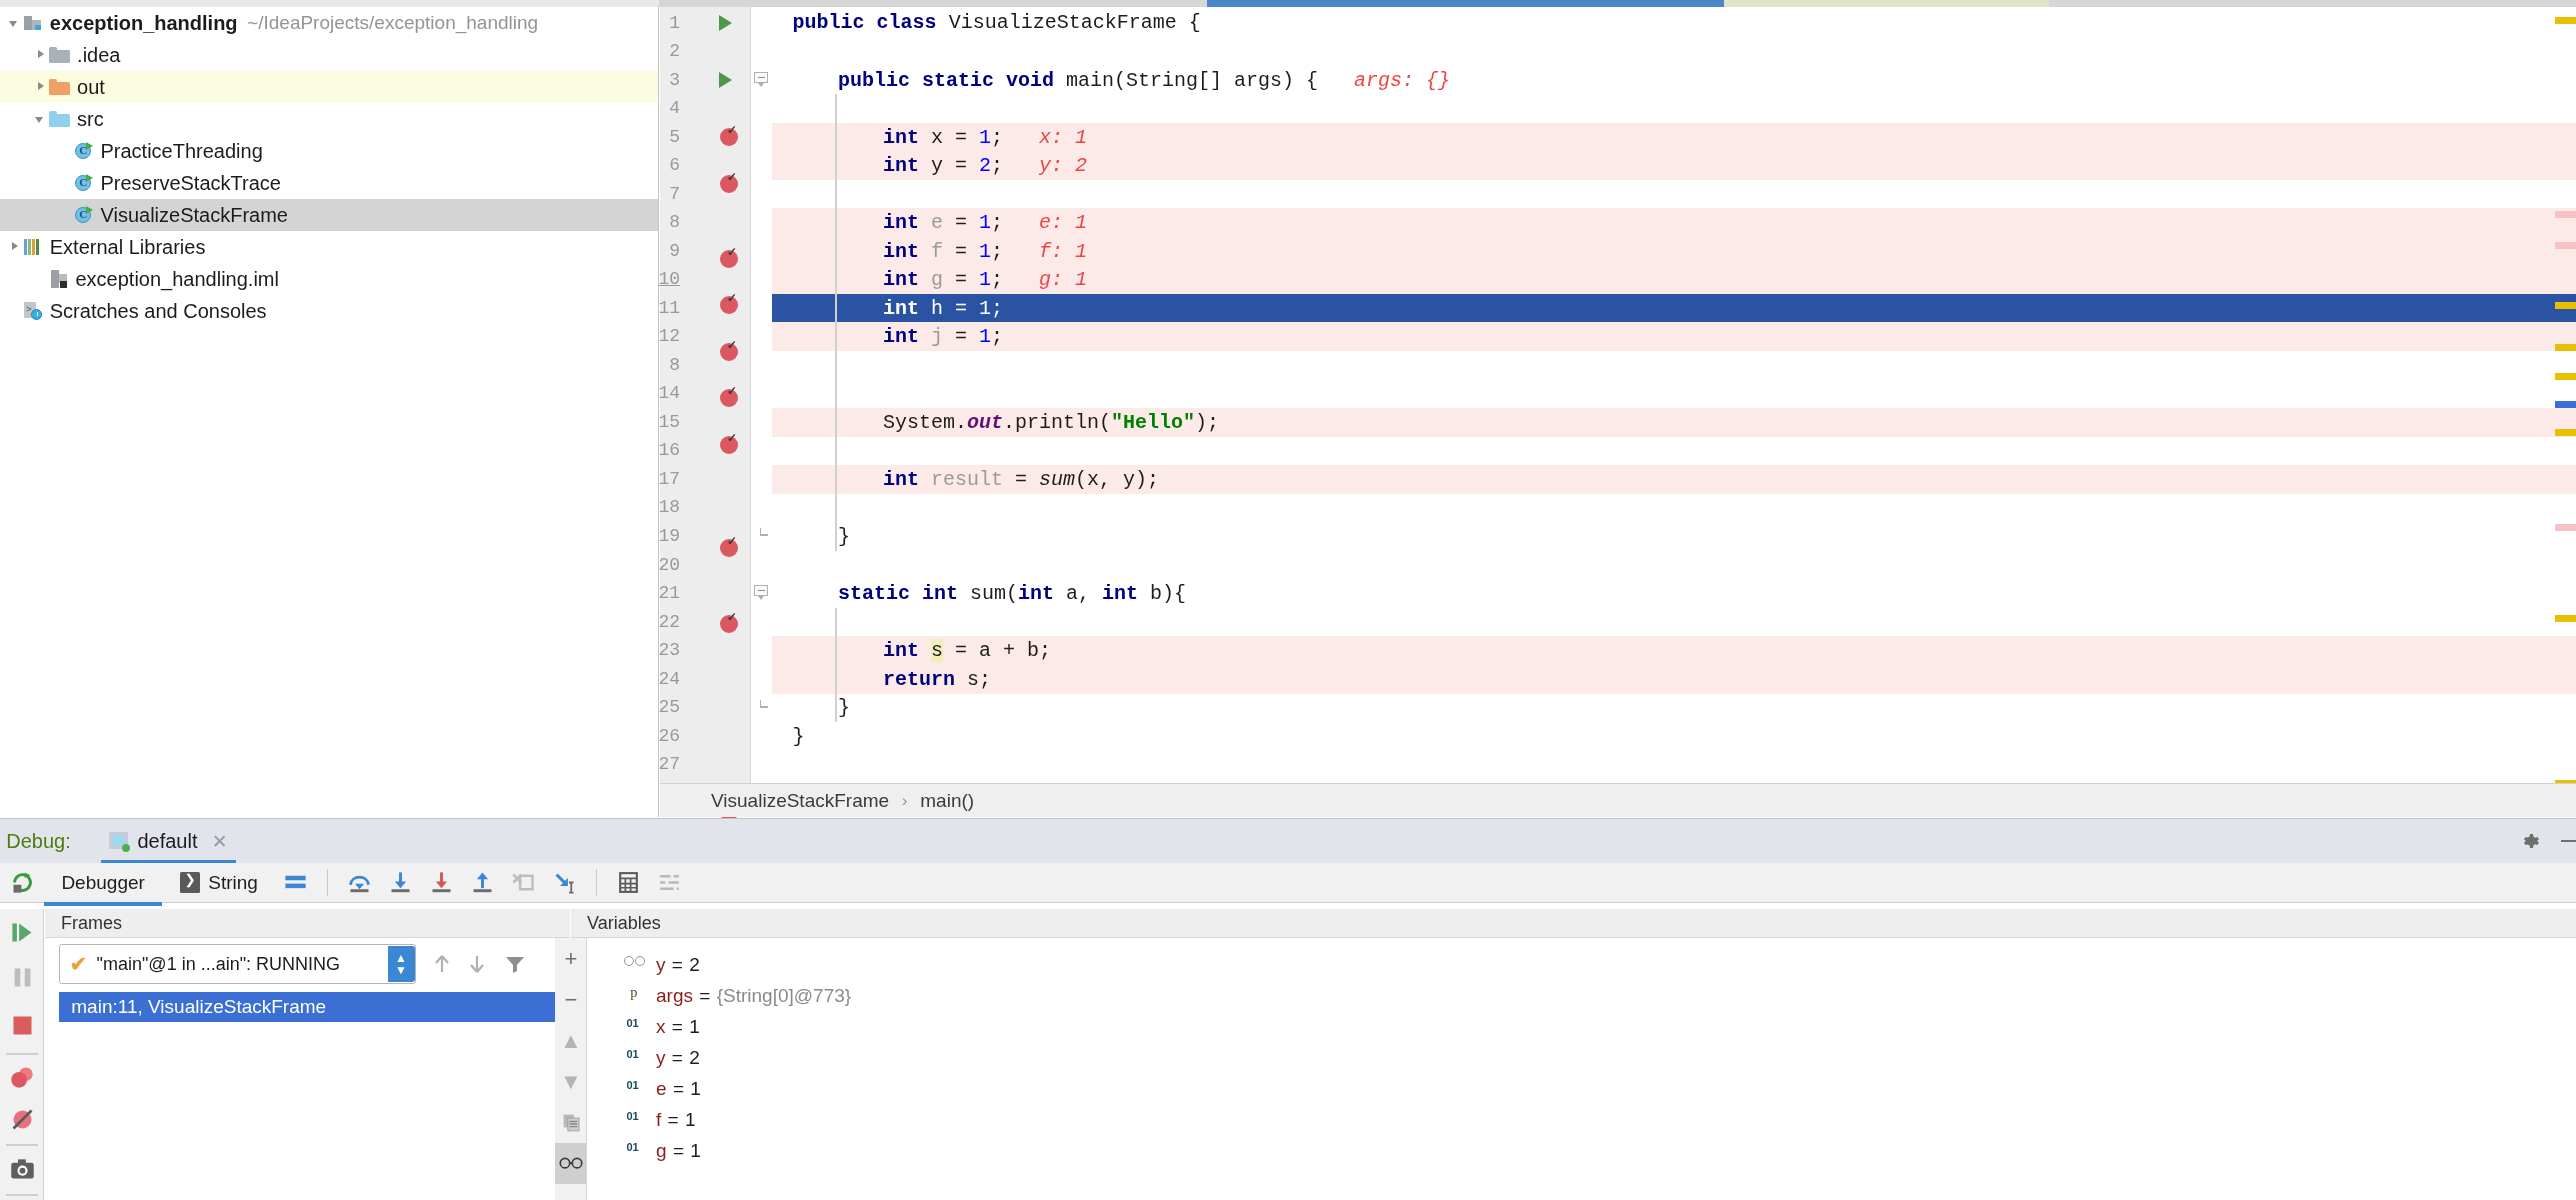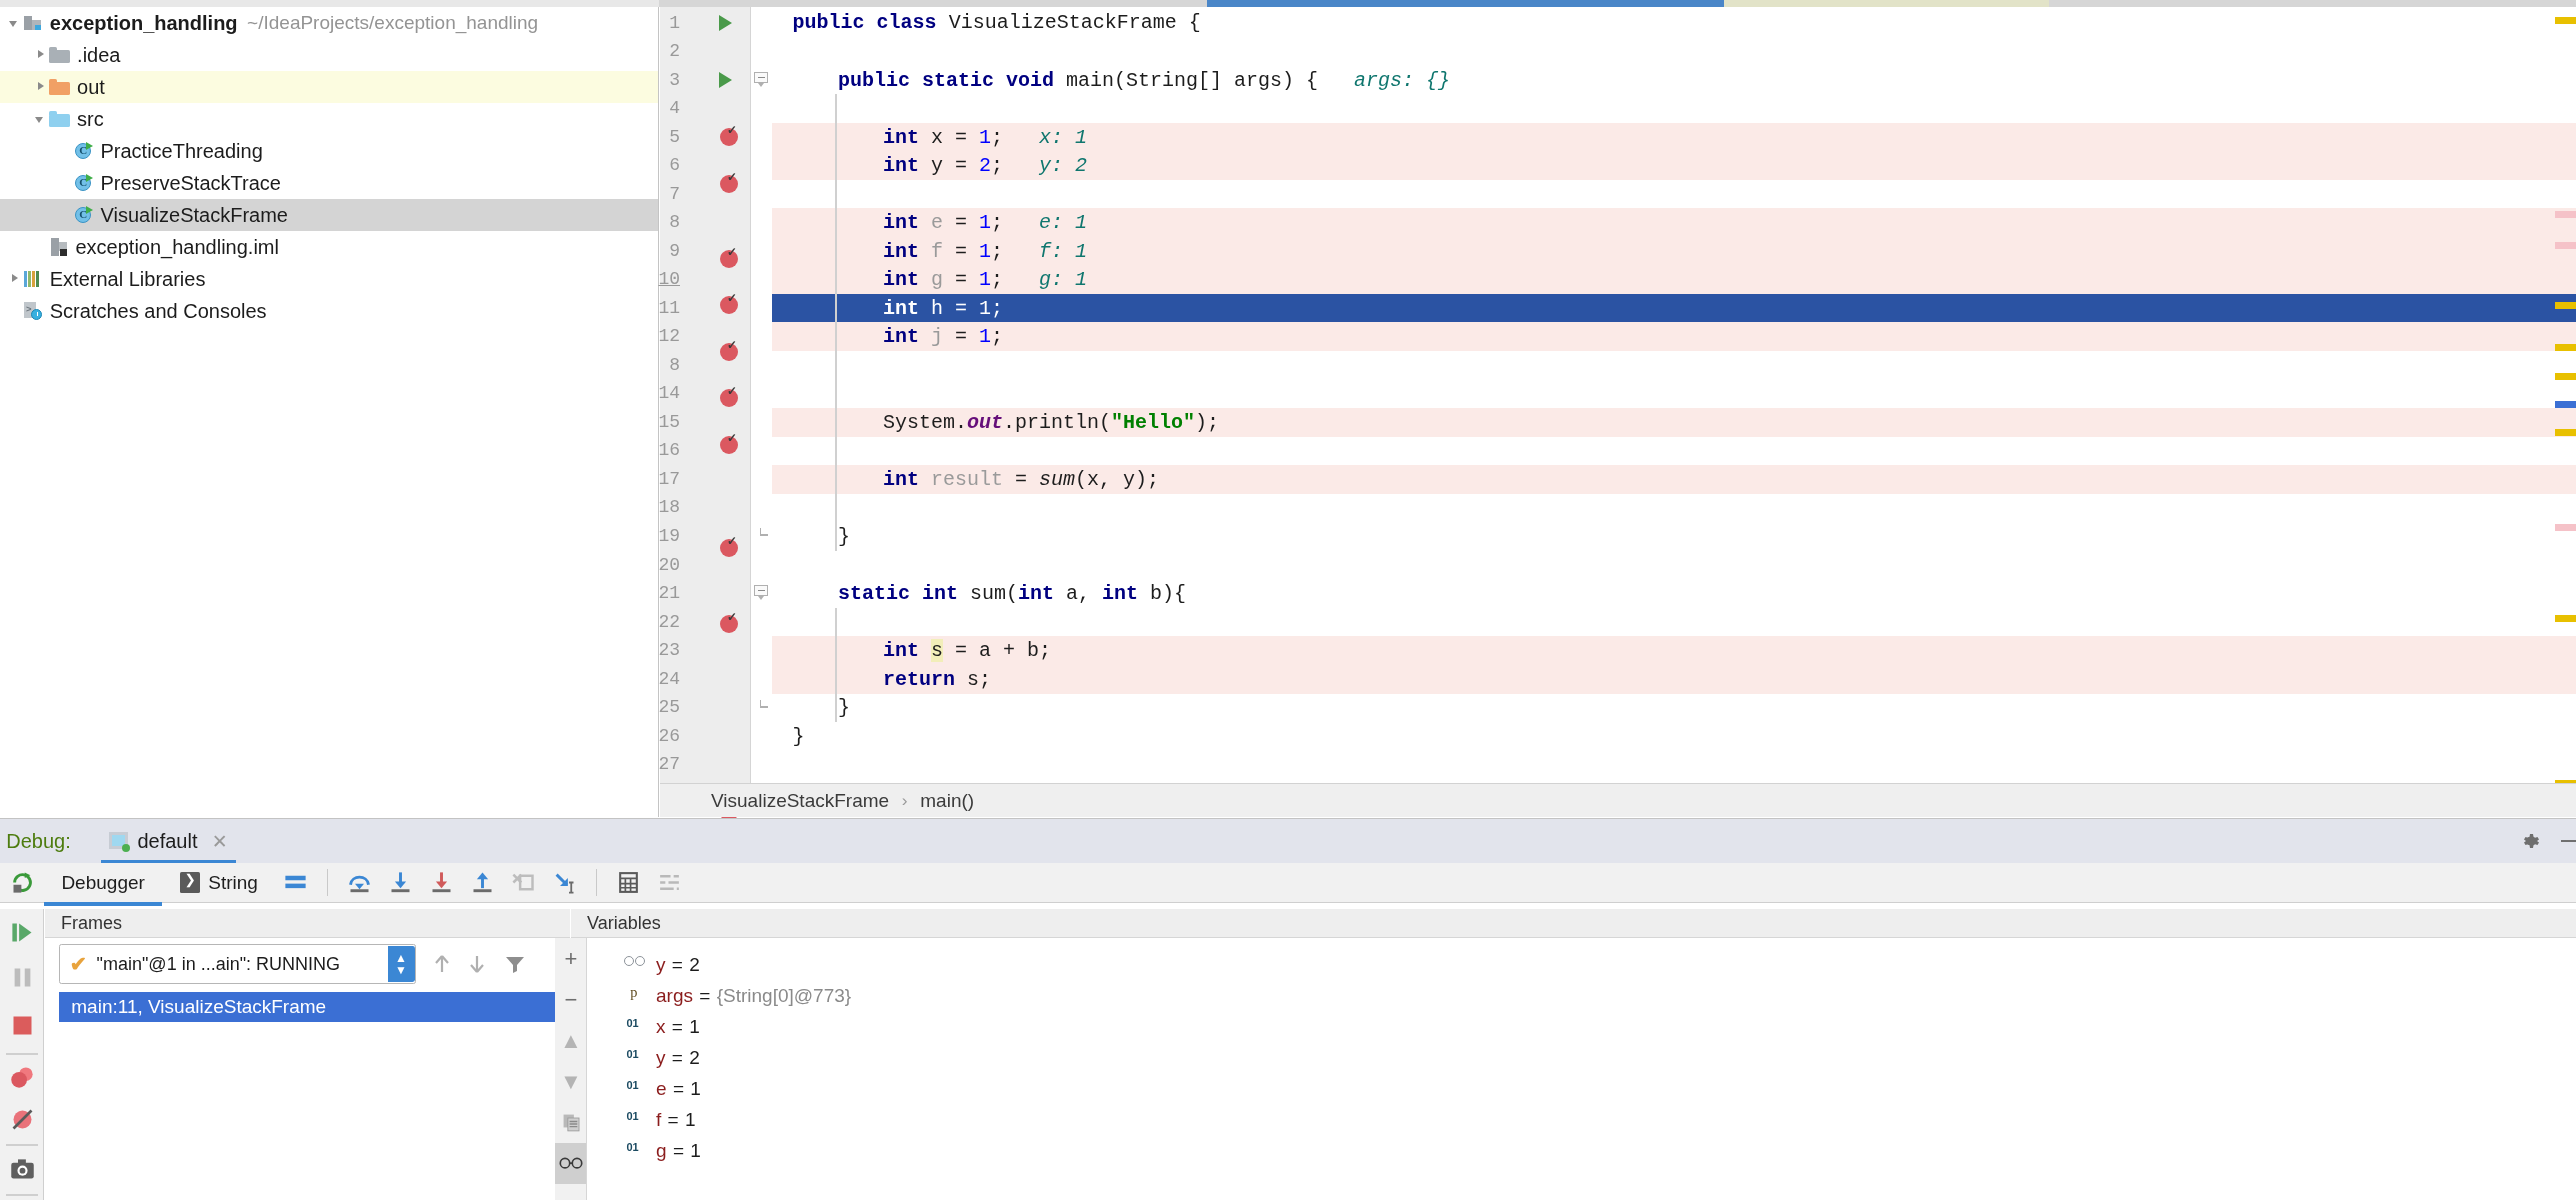--- a/index.html
+++ b/index.html
@@ -88,21 +88,21 @@
   .bg-sel { background:#2b53a3; }
   .indentline { position:absolute; width:1.6px; background:#d0d0d0; }
   .codeline { position:absolute; left:0; height:28.5px; display:flex; align-items:center;
               font-family:"Liberation Mono", monospace; font-size:20px; white-space:pre; color:#1d1d1d; }
   .kw { color:#000080; font-weight:bold; }
   .str { color:#008000; font-weight:bold; }
   .num { color:#0000ff; }
   .fld { color:#660e7a; font-style:italic; font-weight:bold; }
   .gray { color:#9a9a9a; }
   .meth { color:#1d1d1d; font-style:italic; }
-  .hint { color:#0f766e; font-style:italic; }
+  .hint { color:#ef4444; font-style:italic; }
   .onsel { color:#ffffff; }
   .onsel .kw { color:#ffffff; font-weight:bold; }
   .onsel .num { color:#ffffff; }
   .caret-hl { background:#f2eeb9; }
   .stripe { position:absolute; right:0; width:20.6px; height:7.1px; }
 
   
   .breadcrumb { position:absolute; left:660px; top:783px; width:1916px; height:34px;
      background:#efefef; border-top:0.8px solid #d2d2d2; display:flex; align-items:center; }
   .bc-txt { font-size:19px; color:#3b3b3b; }
@@ -249,39 +249,39 @@
         <span style="display:inline-block;width:57px"></span>
         <span class="arrow"></span>
         <span class="ic ic-class">
           <span class="circ"></span>
           <span class="lt">C</span>
           <span class="run"></span>
         </span>
         <span class="tree-label">VisualizeStackFrame</span>
       </div>
       <div class="tree-row">
-        <span style="display:inline-block;width:32px"></span>
-        <span class="arrow"></span>
-        <span class="ic ic-iml">
-          <span class="a"></span>
-          <span class="b"></span>
-          <span class="c"></span>
-        </span>
-        <span class="tree-label">exception_handling.iml</span>
-      </div>
-      <div class="tree-row">
         <span style="display:inline-block;width:6.3px"></span>
         <span class="arrow closed"></span>
         <span class="ic ic-lib">
           <i style="left:0;background:#5aa7d8"></i>
           <i style="left:4px;background:#8fb96a"></i>
           <i style="left:8px;background:#d8a23c"></i>
           <i style="left:12px;background:#4f8b4f"></i>
         </span>
         <span class="tree-label">External Libraries</span>
+      </div>
+      <div class="tree-row">
+        <span style="display:inline-block;width:32px"></span>
+        <span class="arrow"></span>
+        <span class="ic ic-iml">
+          <span class="a"></span>
+          <span class="b"></span>
+          <span class="c"></span>
+        </span>
+        <span class="tree-label">exception_handling.iml</span>
       </div>
       <div class="tree-row">
         <span style="display:inline-block;width:6.3px"></span>
         <span class="arrow"></span>
         <span class="ic ic-scratch">
           <span class="pg"></span>
           <span class="ch">&gt;</span>
           <span class="clk"></span>
         </span>
         <span class="tree-label">Scratches and Consoles</span>

